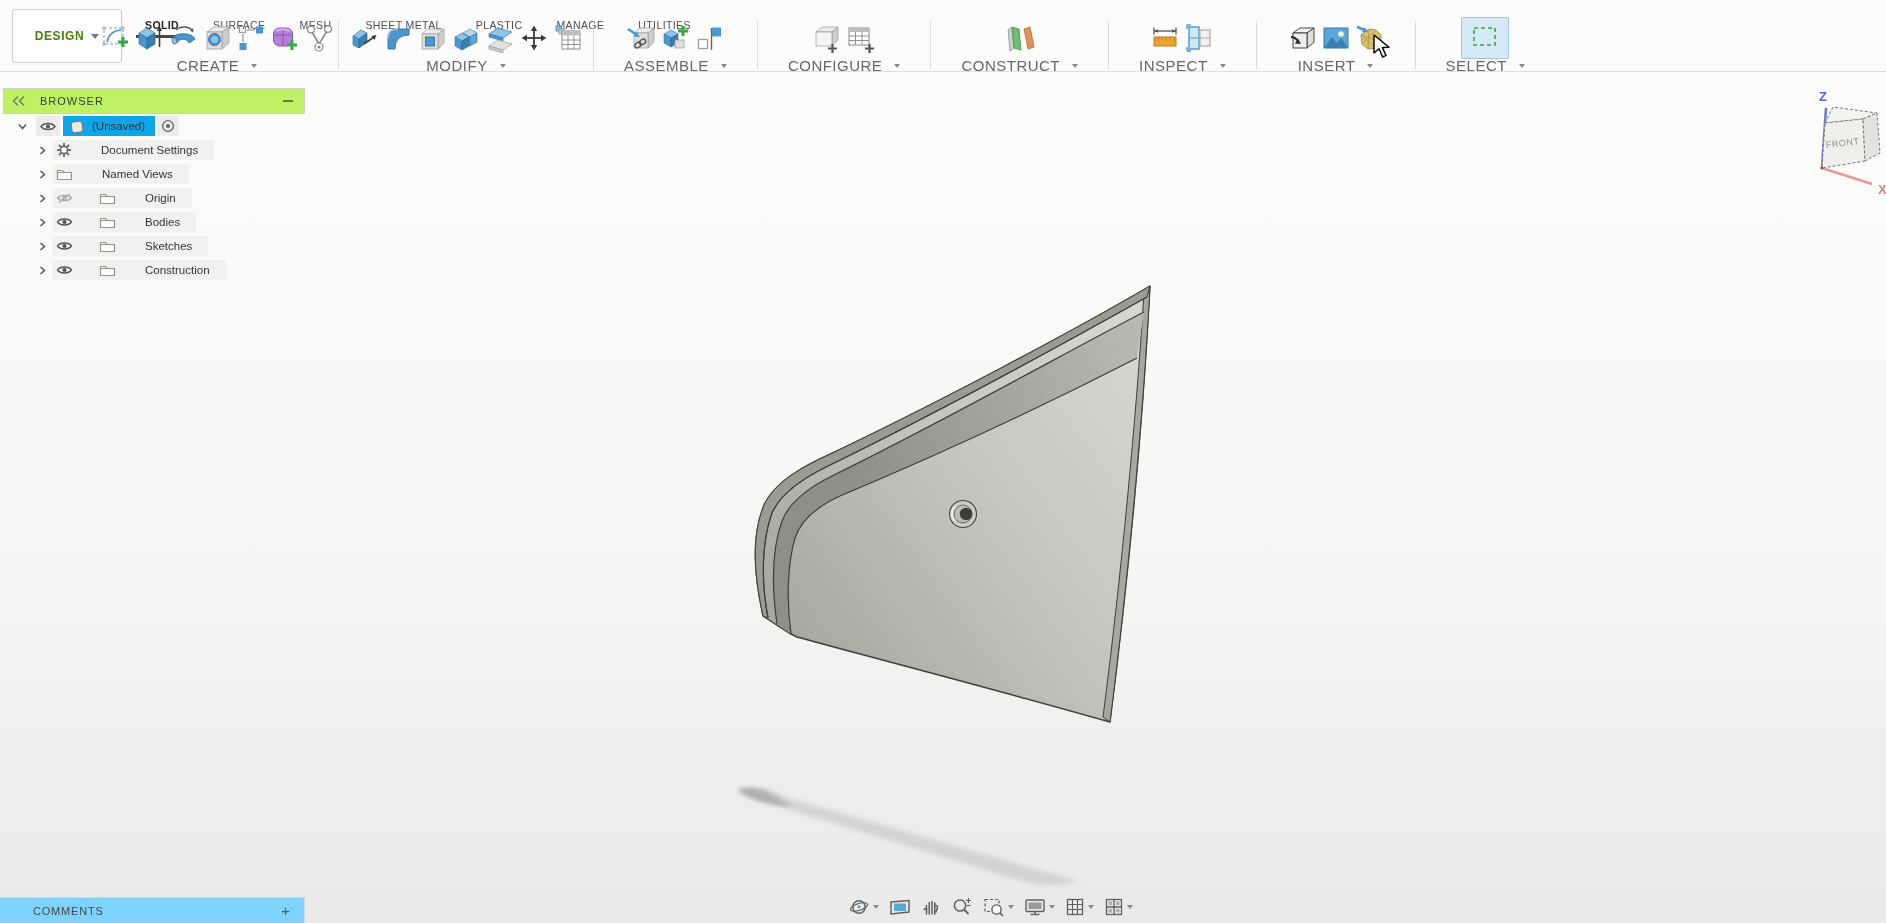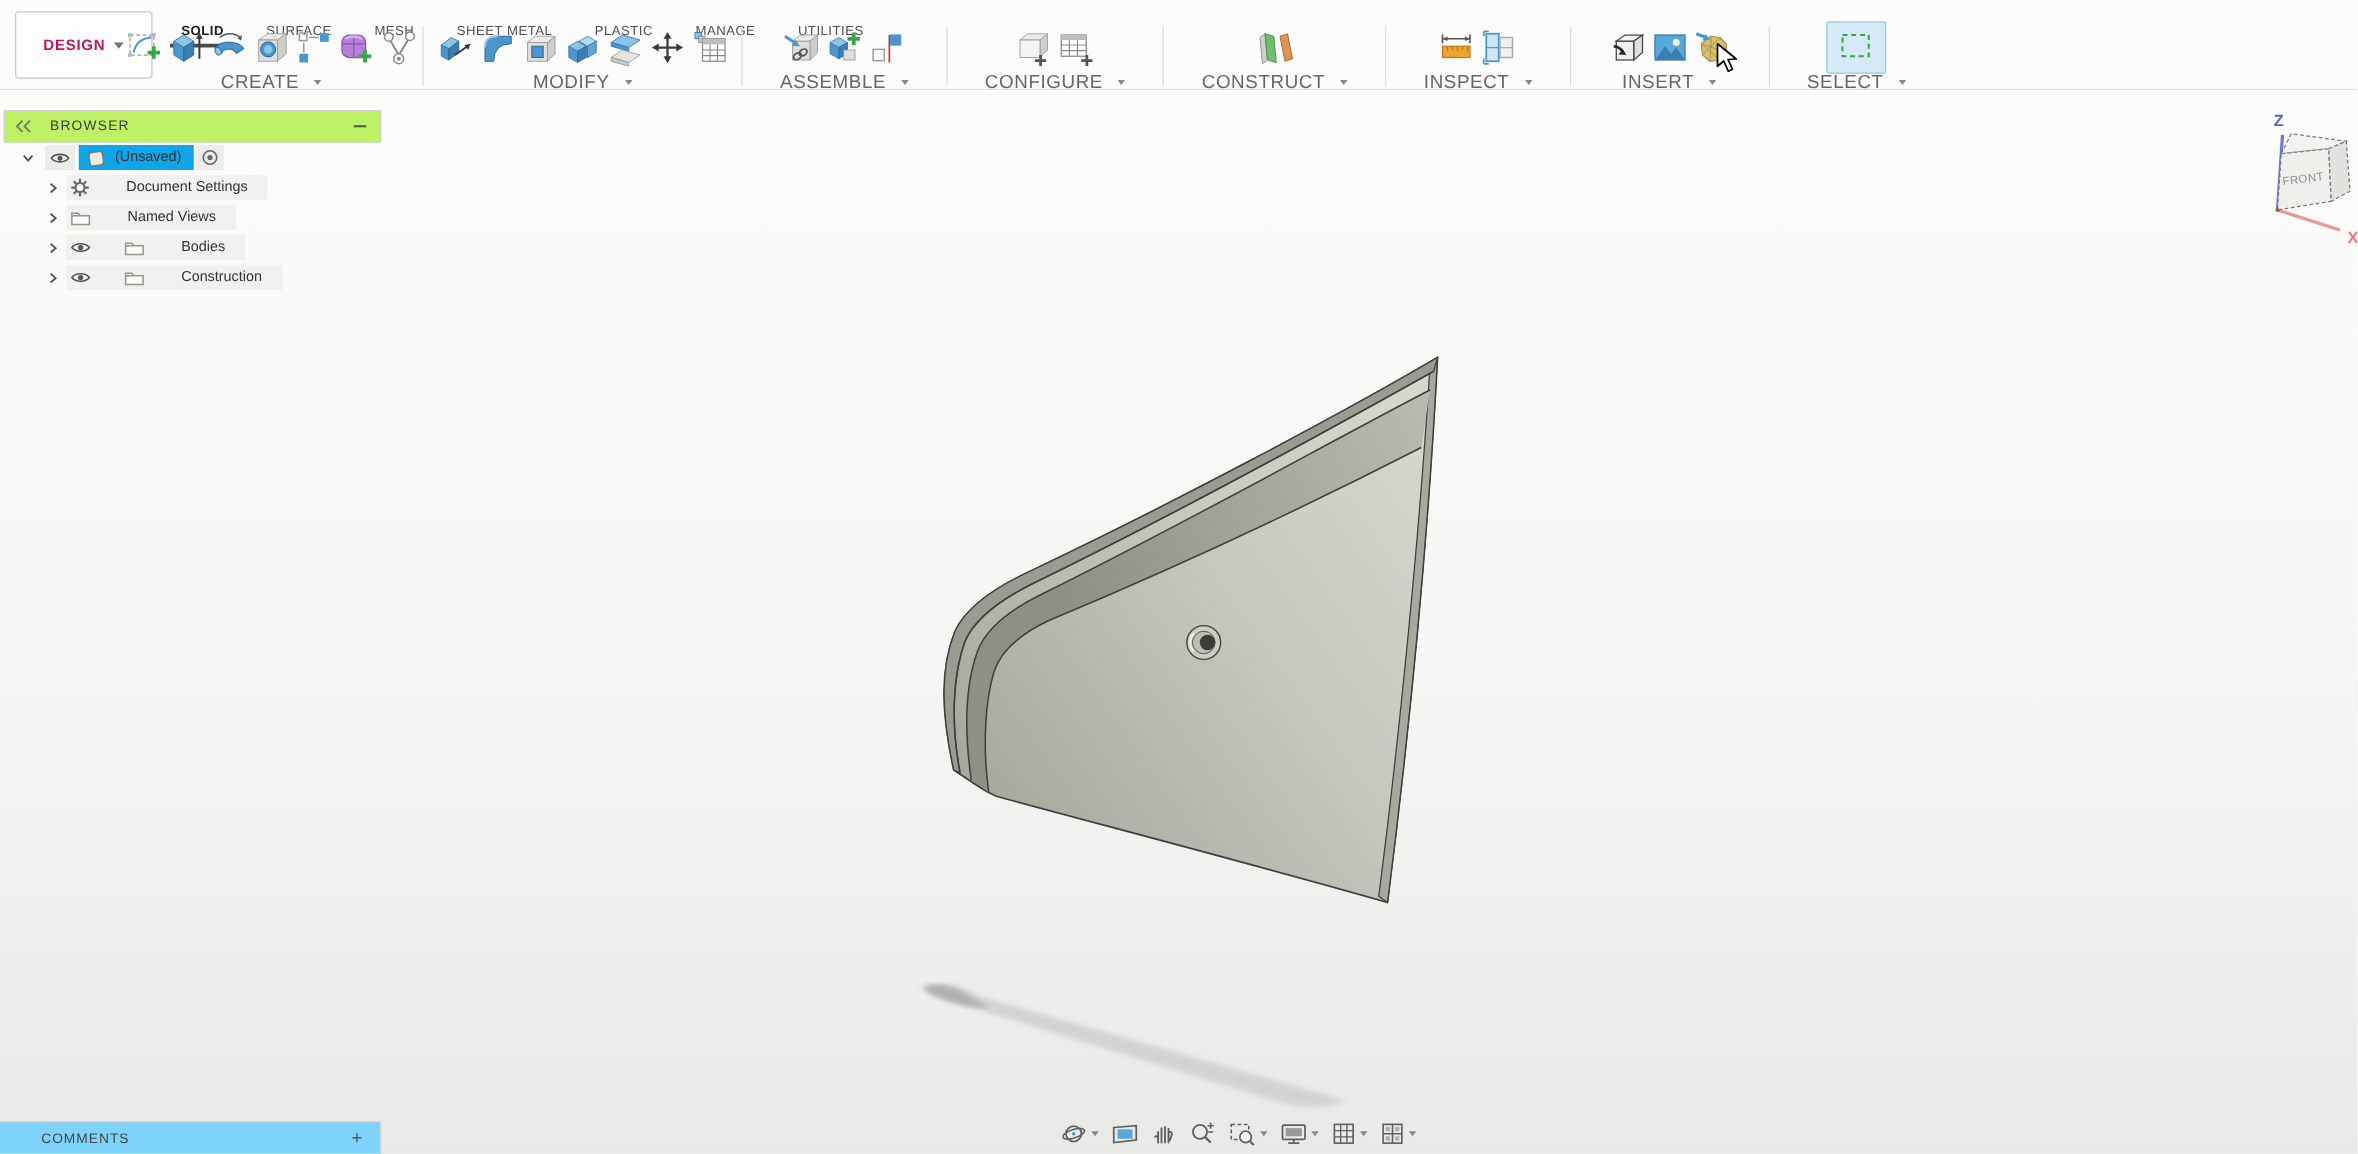--- a/index.html
+++ b/index.html
@@ -17,21 +17,21 @@
   #scene{position:absolute;left:0;top:0;width:1886px;height:923px;pointer-events:none;}
   
   #topbar{
     position:absolute;left:0;top:0;width:1886px;height:71px;
     background:#fcfcfc;border-bottom:1px solid #dedede;z-index:5;
   }
   #design-btn{
     position:absolute;left:12px;top:9px;width:108px;height:52px;
     border:1px solid #c9c9c9;border-radius:3px;background:#fdfdfd;
     display:flex;align-items:center;justify-content:center;gap:7px;
-    font-size:12px;color:#be185d;letter-spacing:.6px;font-weight:bold;cursor:default;
+    font-size:12px;color:#4d7c0f;letter-spacing:.6px;font-weight:bold;cursor:default;
   }
   .caret{width:0;height:0;border-left:4px solid transparent;border-right:4px solid transparent;border-top:5px solid #777;display:inline-block;}
   .caret.sm{border-left-width:3px;border-right-width:3px;border-top-width:4px;border-top-color:#888;}
   #tabs{position:absolute;left:128px;top:16px;height:19px;display:flex;}
   .tab{
     position:relative;padding:3px 17px 0 17px;font-size:10.5px;letter-spacing:.4px;
     color:#4e4e4e;white-space:nowrap;cursor:default;
   }
   .tab.active{color:#1e1e1e;font-weight:bold;}
   .tab.active::after{
@@ -544,39 +544,74 @@
         </svg>
       </span>
     <span class="strip">
       <svg class="rowicon" width="17" height="14">
           <path d="M1.5,3.5 h5 l1.5,2 h7.5 v7 h-14 Z M1.5,5.5 h6" fill="#fdfdfb" stroke="#949489" stroke-width="1.2"></path>
         </svg>
       <span class="rowlabel">Named Views</span>
     </span>
   </div>
 
+  <div class="b-row b-ind1">
+    <span class="chev">
+        <svg width="11" height="11">
+          <polyline points="3.5,2 7.5,5.5 3.5,9" fill="none" stroke="#555" stroke-width="1.5"></polyline>
+        </svg>
+      </span>
+    <span class="strip">
+      <svg class="rowicon" width="17" height="12">
+          <path d="M1.5,6 C4.5,2.5 12.5,2.5 15.5,6 C12.5,9.5 4.5,9.5 1.5,6 Z" fill="none" stroke="#aaa" stroke-width="1.3"></path>
+          <circle cx="8.5" cy="6" r="1.9" fill="none" stroke="#aaa" stroke-width="1.1"></circle>
+          <line x1="3" y1="10.5" x2="14" y2="1.5" stroke="#aaa" stroke-width="1.3"></line>
+        </svg>
+      <svg class="rowicon" width="17" height="14">
+          <path d="M1.5,3.5 h5 l1.5,2 h7.5 v7 h-14 Z M1.5,5.5 h6" fill="#fdfdfb" stroke="#949489" stroke-width="1.2"></path>
+        </svg>
+      <span class="rowlabel">Origin</span>
+    </span>
+  </div>
 
   <div class="b-row b-ind1">
     <span class="chev">
         <svg width="11" height="11">
           <polyline points="3.5,2 7.5,5.5 3.5,9" fill="none" stroke="#555" stroke-width="1.5"></polyline>
         </svg>
       </span>
     <span class="strip">
       <svg class="rowicon" width="17" height="12">
           <path d="M1.5,6 C4.5,2 12.5,2 15.5,6 C12.5,10 4.5,10 1.5,6 Z" fill="none" stroke="#555" stroke-width="1.3"></path>
           <circle cx="8.5" cy="6" r="2.1" fill="#555"></circle>
         </svg>
       <svg class="rowicon" width="17" height="14">
           <path d="M1.5,3.5 h5 l1.5,2 h7.5 v7 h-14 Z M1.5,5.5 h6" fill="#fdfdfb" stroke="#949489" stroke-width="1.2"></path>
         </svg>
       <span class="rowlabel">Bodies</span>
     </span>
   </div>
 
+  <div class="b-row b-ind1">
+    <span class="chev">
+        <svg width="11" height="11">
+          <polyline points="3.5,2 7.5,5.5 3.5,9" fill="none" stroke="#555" stroke-width="1.5"></polyline>
+        </svg>
+      </span>
+    <span class="strip">
+      <svg class="rowicon" width="17" height="12">
+          <path d="M1.5,6 C4.5,2 12.5,2 15.5,6 C12.5,10 4.5,10 1.5,6 Z" fill="none" stroke="#555" stroke-width="1.3"></path>
+          <circle cx="8.5" cy="6" r="2.1" fill="#555"></circle>
+        </svg>
+      <svg class="rowicon" width="17" height="14">
+          <path d="M1.5,3.5 h5 l1.5,2 h7.5 v7 h-14 Z M1.5,5.5 h6" fill="#fdfdfb" stroke="#949489" stroke-width="1.2"></path>
+        </svg>
+      <span class="rowlabel">Sketches</span>
+    </span>
+  </div>
 
   <div class="b-row b-ind1">
     <span class="chev">
         <svg width="11" height="11">
           <polyline points="3.5,2 7.5,5.5 3.5,9" fill="none" stroke="#555" stroke-width="1.5"></polyline>
         </svg>
       </span>
     <span class="strip">
       <svg class="rowicon" width="17" height="12">
           <path d="M1.5,6 C4.5,2 12.5,2 15.5,6 C12.5,10 4.5,10 1.5,6 Z" fill="none" stroke="#555" stroke-width="1.3"></path>

